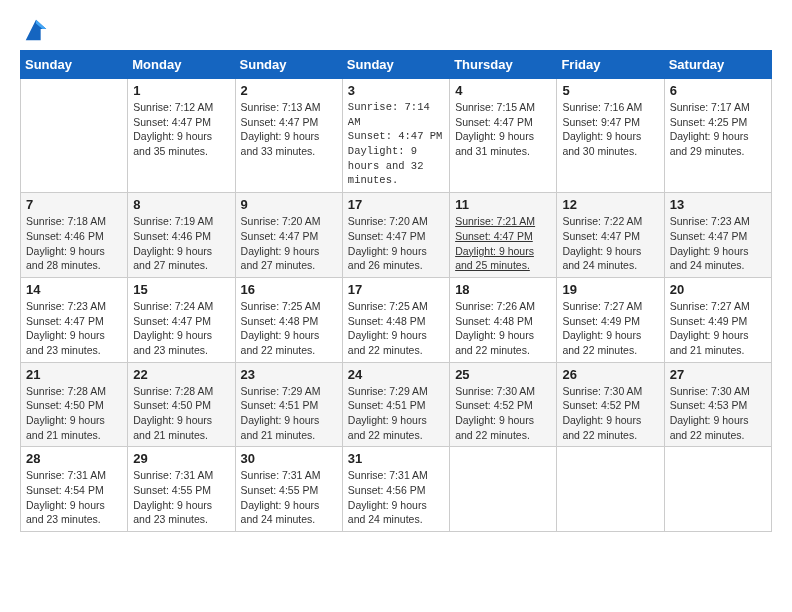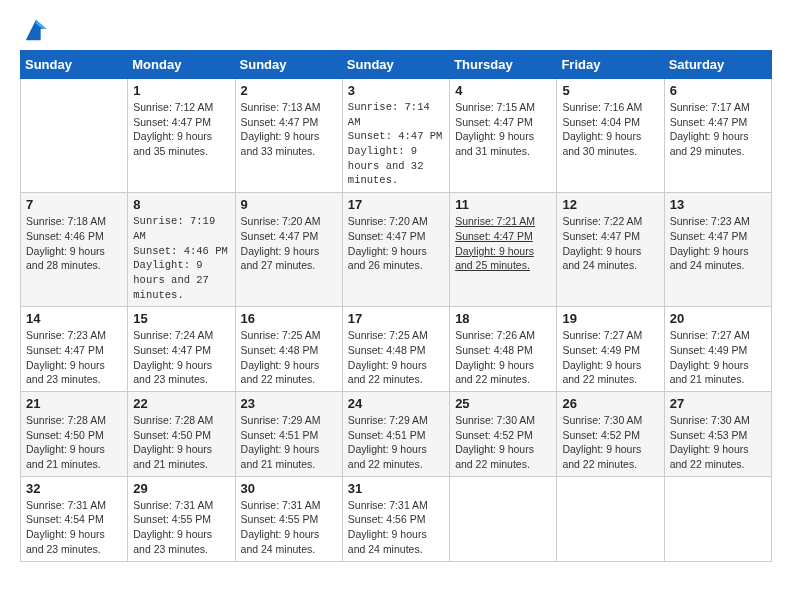--- a/index.html
+++ b/index.html
@@ -147,40 +147,40 @@
         </td>
         <td>
           <div class="day-number">4</div>
           <div class="day-info" style="white-space: pre-line;">Sunrise: 7:15 AM
 Sunset: 4:47 PM
 Daylight: 9 hours and 31 minutes.</div>
         </td>
         <td>
           <div class="day-number">5</div>
           <div class="day-info" style="white-space: pre-line;">Sunrise: 7:16 AM
-Sunset: 4:04 PM
+Sunset: 9:47 PM
 Daylight: 9 hours and 30 minutes.</div>
         </td>
         <td>
           <div class="day-number">6</div>
           <div class="day-info" style="white-space: pre-line;">Sunrise: 7:17 AM
-Sunset: 4:47 PM
+Sunset: 4:25 PM
 Daylight: 9 hours and 29 minutes.</div>
         </td>
       </tr>
       <tr>
         <td>
           <div class="day-number">7</div>
           <div class="day-info" style="white-space: pre-line;">Sunrise: 7:18 AM
 Sunset: 4:46 PM
 Daylight: 9 hours and 28 minutes.</div>
         </td>
         <td>
           <div class="day-number">8</div>
-          <div class="day-info" style="white-space: pre-line; font-family: Liberation Mono, monospace;">Sunrise: 7:19 AM
+          <div class="day-info" style="white-space: pre-line;">Sunrise: 7:19 AM
 Sunset: 4:46 PM
 Daylight: 9 hours and 27 minutes.</div>
         </td>
         <td>
           <div class="day-number">9</div>
           <div class="day-info" style="white-space: pre-line;">Sunrise: 7:20 AM
 Sunset: 4:47 PM
 Daylight: 9 hours and 27 minutes.</div>
         </td>
         <td>
@@ -291,21 +291,21 @@
         </td>
         <td>
           <div class="day-number">27</div>
           <div class="day-info" style="white-space: pre-line;">Sunrise: 7:30 AM
 Sunset: 4:53 PM
 Daylight: 9 hours and 22 minutes.</div>
         </td>
       </tr>
       <tr>
         <td>
-          <div class="day-number">32</div>
+          <div class="day-number">28</div>
           <div class="day-info" style="white-space: pre-line;">Sunrise: 7:31 AM
 Sunset: 4:54 PM
 Daylight: 9 hours and 23 minutes.</div>
         </td>
         <td>
           <div class="day-number">29</div>
           <div class="day-info" style="white-space: pre-line;">Sunrise: 7:31 AM
 Sunset: 4:55 PM
 Daylight: 9 hours and 23 minutes.</div>
         </td>

